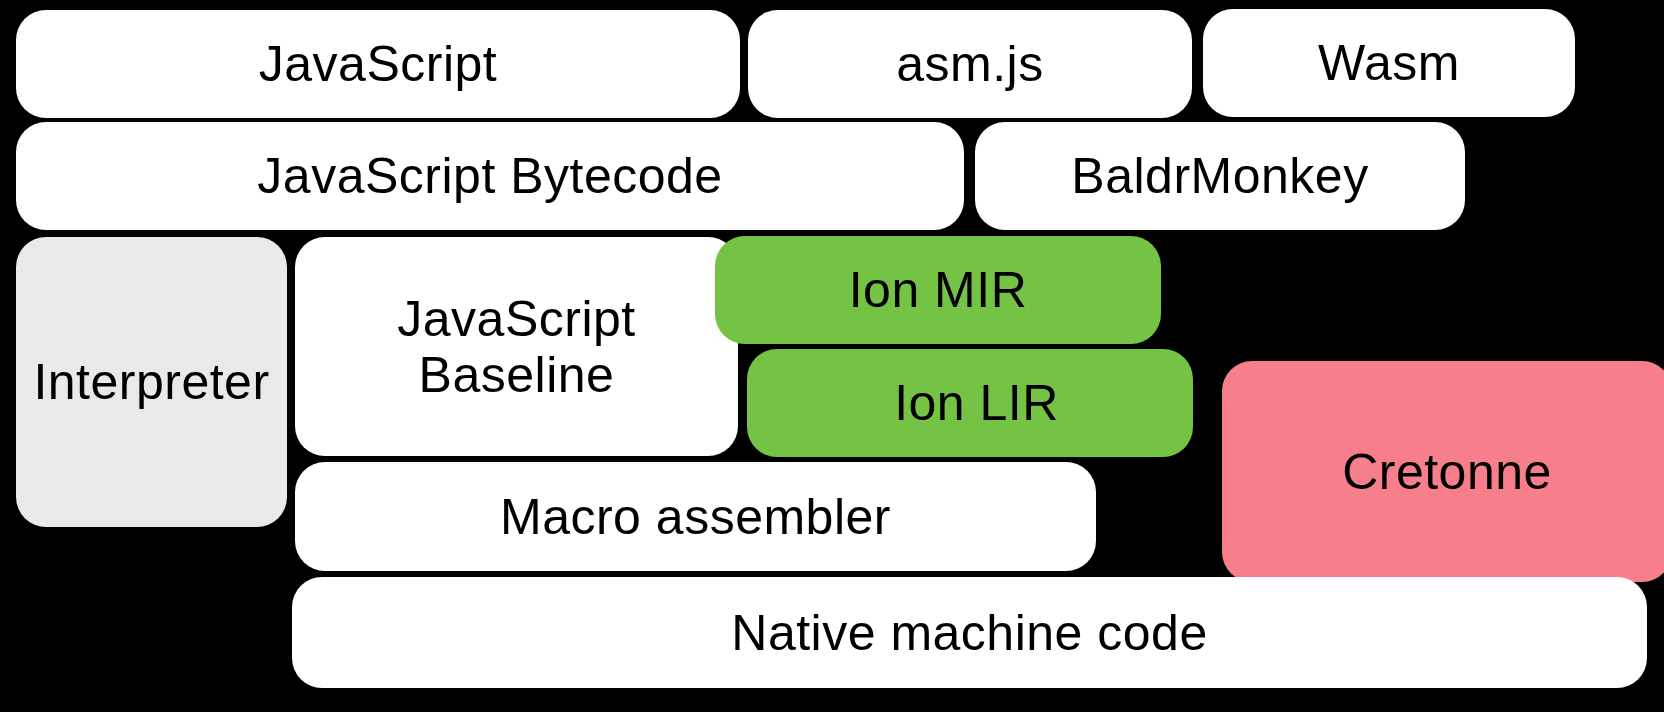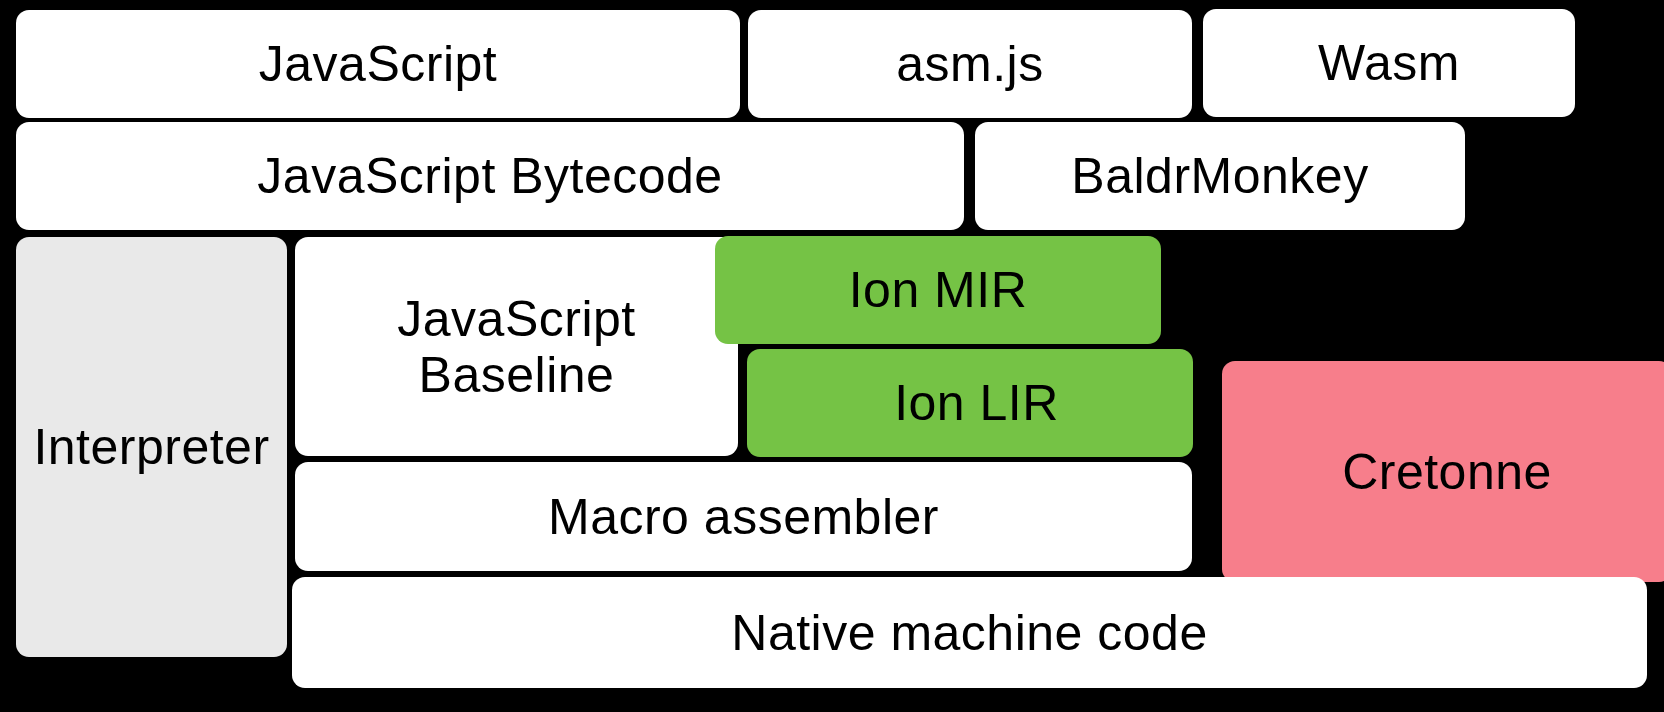--- a/index.html
+++ b/index.html
@@ -11,21 +11,21 @@
     position: relative;
     width: 1664px;
     height: 712px;
     background: var(--background, #000);
     overflow: hidden;
     font-family: "Liberation Sans", sans-serif;
   }
   .box {
     position: absolute;
     background: var(--box_default, #fff);
-    border-radius: 13px;
+    border-radius: 30px;
     display: flex;
     align-items: center;
     justify-content: center;
     box-sizing: border-box;
   }
   .box .label {
     color: var(--text, #000);
     font-size: 50px;
     line-height: 56px;
     text-align: center;
@@ -33,26 +33,26 @@
     letter-spacing: 0.5px;
   }
   
   .b-javascript   { left: 16px;   top: 10px;  width: 724px; height: 108px; }
   .b-asmjs        { left: 748px;  top: 10px;  width: 444px; height: 108px; justify-content: center; }
   .b-wasm         { left: 1203px; top: 9px;   width: 372px; height: 108px; }
   
   .b-bytecode     { left: 16px;   top: 122px; width: 948px; height: 108px; }
   .b-baldrmonkey  { left: 975px;  top: 122px; width: 490px; height: 108px; }
   
-  .b-interpreter  { left: 16px;   top: 237px; width: 271px; height: 420px; background: var(--interpreter_gray, #e9e9e9); }
+  .b-interpreter  { left: 16px;   top: 237px; width: 271px; height: 290px; background: var(--interpreter_gray, #e9e9e9); }
   .b-baseline     { left: 295px;  top: 237px; width: 443px; height: 219px; }
   .b-ion-mir      { left: 715px;  top: 236px; width: 446px; height: 108px; background: var(--ion_green, #75c345); }
   .b-ion-lir      { left: 747px;  top: 349px; width: 446px; height: 108px; background: var(--ion_green, #75c345); padding-left: 13px; }
   .b-cretonne     { left: 1198px; top: 361px; width: 450px; height: 221px; background: var(--cretonne_pink, #f77e8b); margin-left: 24px; }
-  .b-macro        { left: 295px;  top: 462px; width: 897px; height: 109px; }
+  .b-macro        { left: 295px;  top: 462px; width: 801px; height: 109px; }
   .b-native       { left: 292px;  top: 577px; width: 1355px; height: 111px; }
 </style>
 </head>
 <body>
 
 <div class="stage" style="--background: #000000; --box_default: #ffffff; --interpreter_gray: #e9e9e9; --ion_green: #75c345; --cretonne_pink: #f77e8b; --text: #000000;">
 
   <div class="box b-javascript">
     <span class="label">JavaScript</span>
   </div>

